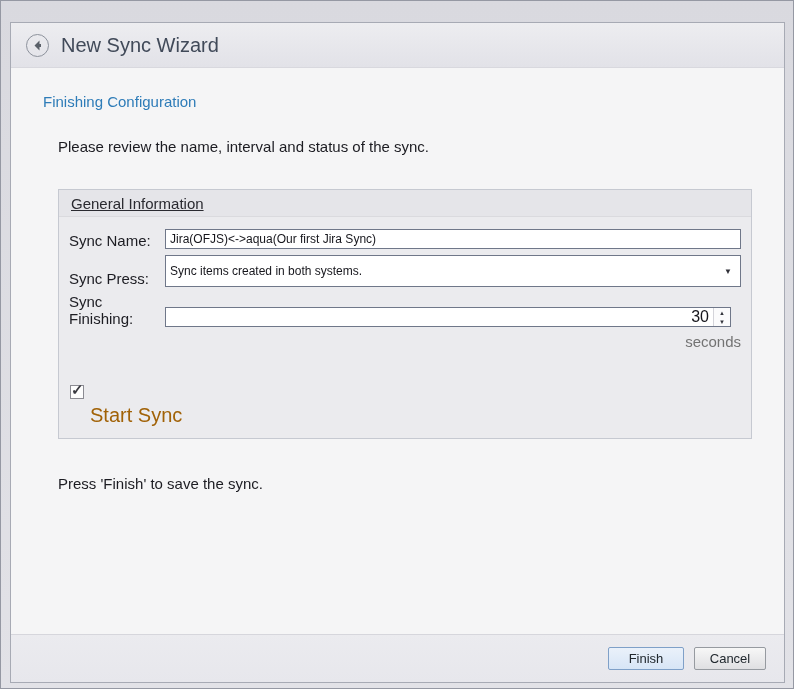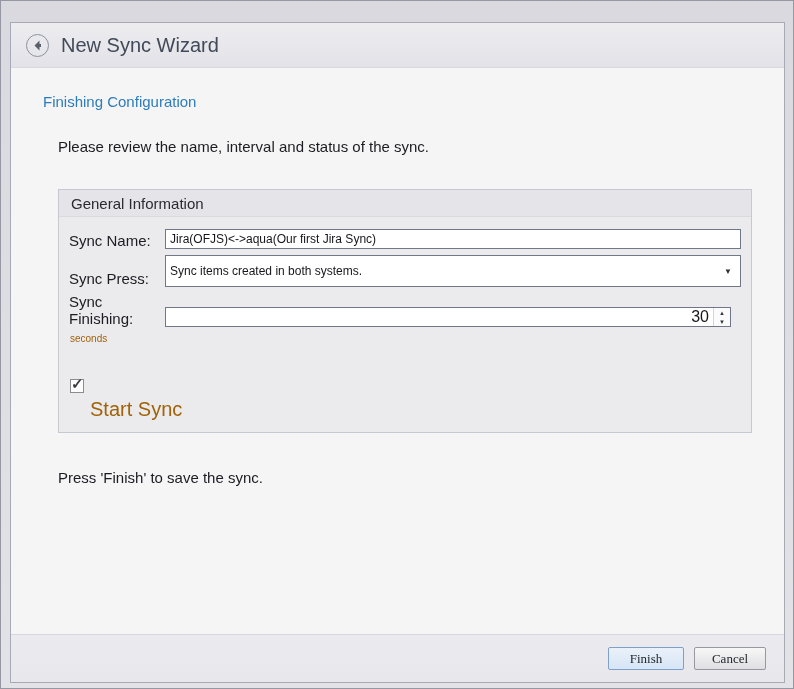--- a/index.html
+++ b/index.html
@@ -52,21 +52,21 @@
     margin: 34px 32px 0 47px;
     border: 1px solid #c6c9d1;
     background: #ebebee;
   }
   .groupbox-header {
     height: 27px;
     background: #e5e5e9;
     border-bottom: 1px solid #dadade;
     display: flex; align-items: center;
     padding-left: 12px;
-    font-size: 15px; color: #2a2a30;
+    font-size: 15px; color: #2a2a30; text-decoration: underline;
   }
   .groupbox-body { padding: 12px 10px 9px 10px; }
   .form-row { display: flex; align-items: flex-end; margin-bottom: 6px; }
   .form-label {
     flex: 0 0 96px; font-size: 15px; color: #1c1c22;
   }
   .text-input {
     flex: 1 1 auto; height: 20px;
     border: 1px solid #6f7789; background: #ffffff;
     font-family: "Liberation Sans", sans-serif;
@@ -94,21 +94,21 @@
     background: transparent;
   }
   .spinner {
     flex: 0 0 17px; display: flex; flex-direction: column;
     border-left: 1px solid #d4d4da;
   }
   .spin-btn {
     flex: 1 1 50%; display: flex; align-items: center; justify-content: center;
     font-size: 6px; color: #33343c; cursor: pointer; background: #fbfbfc;
   }
-  .unit-row { margin: 2px 0 6px 1px; font-size: 10px; color: #a16207; }
+  .unit-row { margin: 2px 0 6px 1px; font-size: 15px; color: #737373; text-align: right; }
   .check-row { display: flex; align-items: center; margin: 4px 0 2px 1px; }
   .checkbox {
     width: 14px; height: 14px;
     border: 1px solid #8b8b92; background: #fdfdfd;
     position: relative; cursor: pointer; flex: 0 0 auto;
   }
   .checkbox .check-glyph {
     position: absolute; left: 0px; top: -4px;
     font-size: 15px; font-weight: bold; color: #3a3a40; line-height: 1;
   }
@@ -120,21 +120,21 @@
   
   .dialog-footer {
     flex: 0 0 48px;
     background: linear-gradient(#ebebef, #e7e7ec);
     border-top: 1px solid #d6d6dc;
     display: flex; align-items: center; justify-content: flex-end;
     padding-right: 18px; gap: 10px;
   }
   .btn {
     height: 23px; border-radius: 2px;
-    font-family: Liberation Serif, serif;
+    font-family: Liberation Sans, sans-serif;
     font-size: 13px; color: #21282e;
     display: flex; align-items: center; justify-content: center;
     cursor: pointer;
   }
   .btn-primary {
     width: 76px;
     background: linear-gradient(#eaf1fa, #d7e5f6);
     border: 1px solid #7fa0c8;
   }
   .btn-default {

